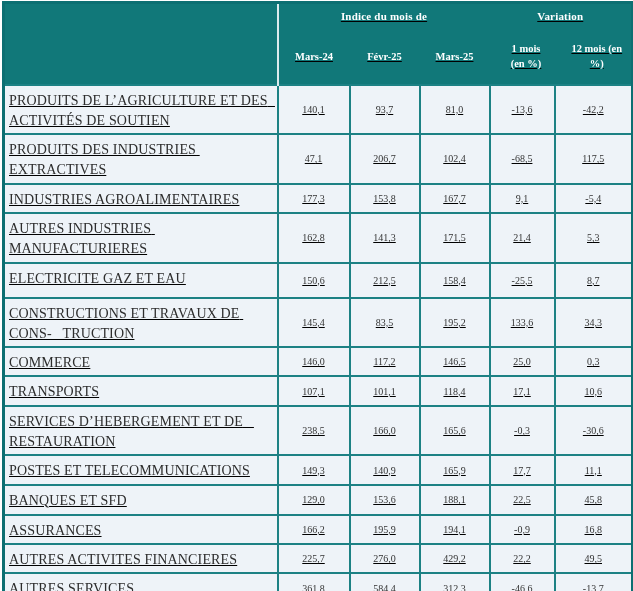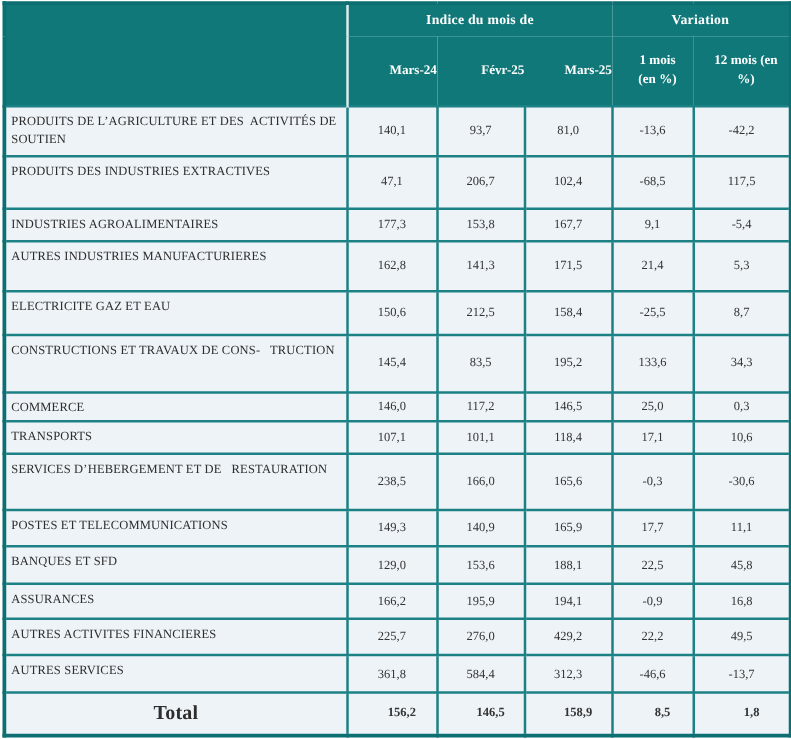--- a/index.html
+++ b/index.html
@@ -3,20 +3,21 @@
 <meta charset="utf-8">
 <style>
   html, body { margin: 0; padding: 0; background: #ffffff; }
   .page {
     width: 633px; height: 591px;
     background: #ffffff;
     overflow: hidden;
     font-family: "Liberation Serif", "DejaVu Serif", serif;
     box-sizing: border-box;
     padding: 1px 2px 0 2px;
+    text-decoration: underline;
   }
   table.index-table {
     border-collapse: collapse;
     width: 629px;
     table-layout: fixed;
     border: 3px solid #0d6f72;
   }
   col.c-label { width: 274px; }
   col.c-m24   { width: 72px; }
   col.c-f25   { width: 70px; }
@@ -28,35 +29,35 @@
     background: #117879;
     color: #ffffff;
     font-weight: bold;
     border: none;
     padding: 0;
   }
   tr.head-group { height: 26px; }
   tr.head-cols  { height: 56px; }
   th.corner { border-right: 2px solid #dcebee; }
   th.group-head { font-size: 11px; vertical-align: middle; text-align: center; letter-spacing: 0.2px; }
-  th.col-head { font-size: 10.5px; vertical-align: middle; text-align: right; }
+  th.col-head { font-size: 10.5px; vertical-align: middle; text-align: center; }
   th.col-head.wrap {
     text-align: center;
     padding-left: 8px;
     white-space: pre-line;
     line-height: 1.45;
   }
 
   tbody td {
     background: #eef3f8;
     border: 2px solid #1c8184;
     color: #333333;
   }
   td.label {
-    font-size: 10px;
+    font-size: 14px;
     color: #2d2d2d;
     text-align: left;
     vertical-align: top;
     padding: 5px 6px 2px 4px;
     line-height: 1.45;
     letter-spacing: 0.15px;
     white-space: pre-wrap;
   }
   td.num {
     font-size: 10px;

